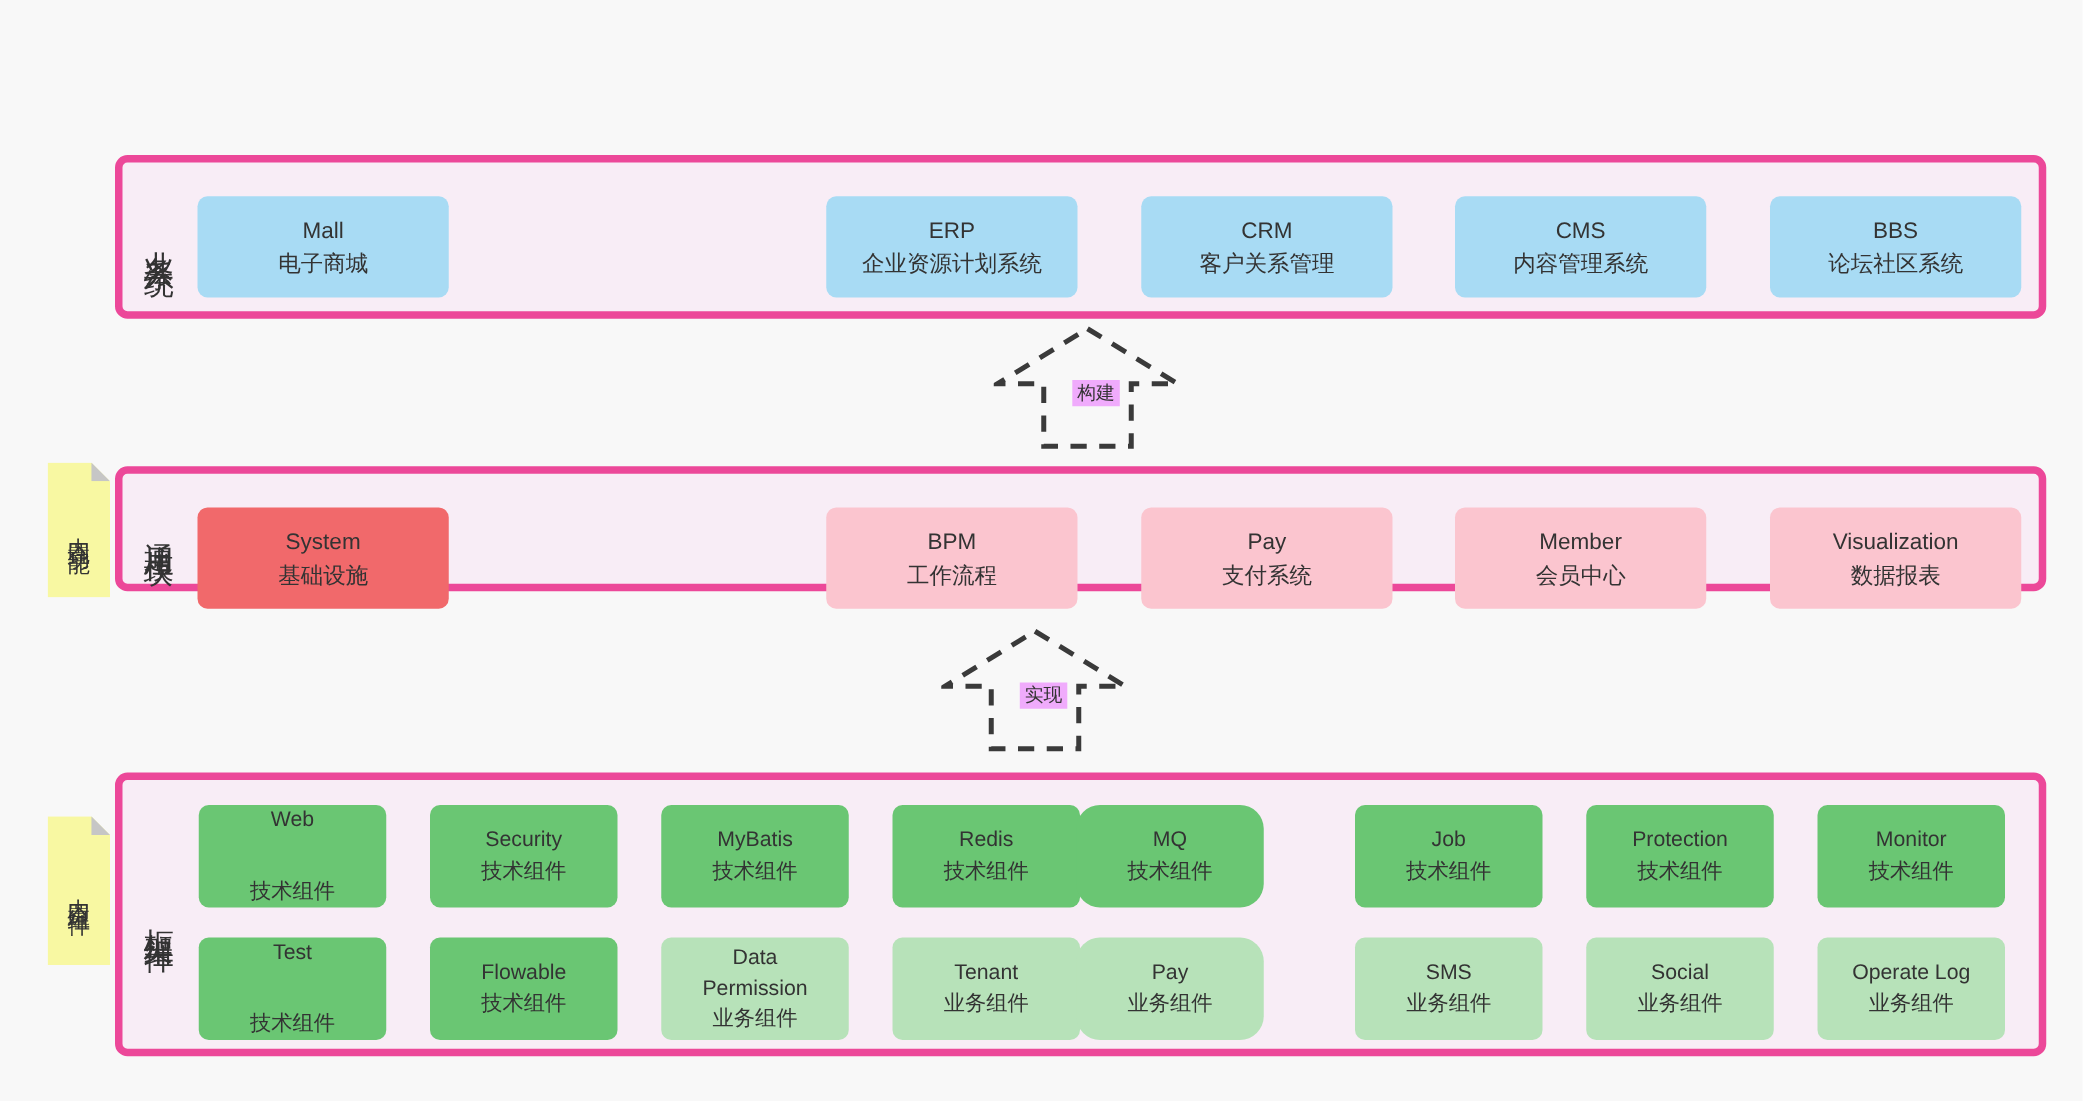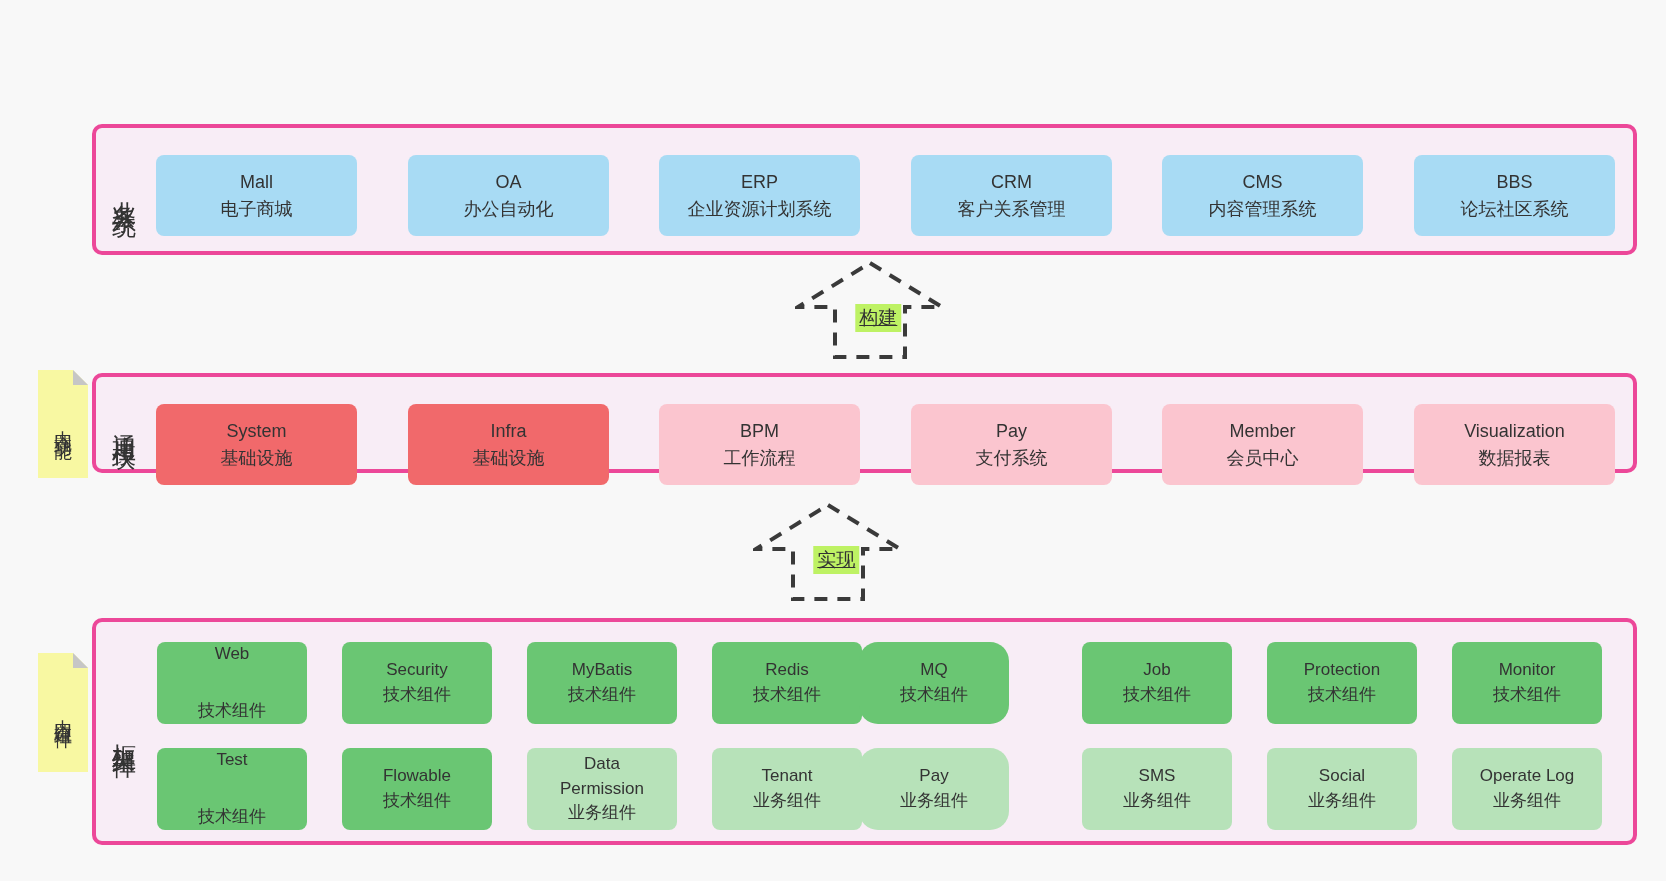--- a/index.html
+++ b/index.html
@@ -5,21 +5,21 @@
   html,body { margin:0; padding:0; }
   .canvas {
     position:relative; width:1666px; height:881px;
     background:#f8f8f8; overflow:hidden;
     font-family:"Liberation Sans","DejaVu Sans",sans-serif;
     color:#333333;
   }
   
   .panel {
     position:absolute; left:92px; width:1545px;
-    background:#f8edf6; border:4px solid #ec4899; border-radius:10px;
+    background:#f8edf6; border:6px solid #ec4899; border-radius:10px;
     box-sizing:border-box; z-index:1;
   }
   .panel.business  { top:124px; height:131px; }
   .panel.modules   { top:373px; height:100px; }
   .panel.framework { top:618px; height:227px; }
 
   .vlabel {
     position:absolute; left:16px; top:50%; transform:translateY(-50%);
     writing-mode:vertical-rl; text-orientation:upright;
     font-size:24px; letter-spacing:4px; color:#333; line-height:1;
@@ -49,21 +49,21 @@
   .g0{left:61px;gap:32px;} .g1{left:246px;} .g2{left:431px;} .g3{left:616px;}
   .g4{left:763px;border-radius:19px;} .g5{left:986px;} .g6{left:1171px;} .g7{left:1356px;}
 
   
   .arrow { position:absolute; width:150px; height:100px; z-index:0; }
   .arrow.build     { left:795px; top:260px; }
   .arrow.implement { left:753px; top:502px; }
   .arrow svg { position:absolute; left:0; top:0; }
   .arrow-label {
     position:absolute; left:50%; top:44px; transform:translateX(-32%);
-    background:#bef264; padding:1px 4px; font-size:19px; color:#333; white-space:nowrap;text-decoration:underline;
+    background:#f0abfc; padding:1px 4px; font-size:15px; color:#333; white-space:nowrap;
   }
 
   
   .note {
     position:absolute; left:38px; width:50px;
     background:#f8f8a2; z-index:0;
     clip-path:polygon(0 0, calc(100% - 15px) 0, 100% 15px, 100% 100%, 0 100%);
     display:flex; align-items:center; justify-content:center;
   }
   .note.modules-note   { top:370px; height:108px; }
@@ -79,24 +79,20 @@
 
 <div class="canvas">
 
   <div class="panel business">
     <div class="vlabel">业务系统</div>
 
     <div class="box box6 blue c0">
       <div>Mall</div>
       <div>电子商城</div>
     </div>
-    <div class="box box6 blue c1">
-      <div>OA</div>
-      <div>办公自动化</div>
-    </div>
     <div class="box box6 blue c2">
       <div>ERP</div>
       <div>企业资源计划系统</div>
     </div>
     <div class="box box6 blue c3">
       <div>CRM</div>
       <div>客户关系管理</div>
     </div>
     <div class="box box6 blue c4">
       <div>CMS</div>
@@ -122,24 +118,20 @@
     <path d="M0 0 L15 15 L0 15 Z" fill="#c6c6c6"></path>
   </svg>
 
   <div class="panel modules">
     <div class="vlabel">通用模块</div>
 
     <div class="box box6 red c0">
       <div>System</div>
       <div>基础设施</div>
     </div>
-    <div class="box box6 red c1">
-      <div>Infra</div>
-      <div>基础设施</div>
-    </div>
     <div class="box box6 pink c2">
       <div>BPM</div>
       <div>工作流程</div>
     </div>
     <div class="box box6 pink c3">
       <div>Pay</div>
       <div>支付系统</div>
     </div>
     <div class="box box6 pink c4">
       <div>Member</div>

